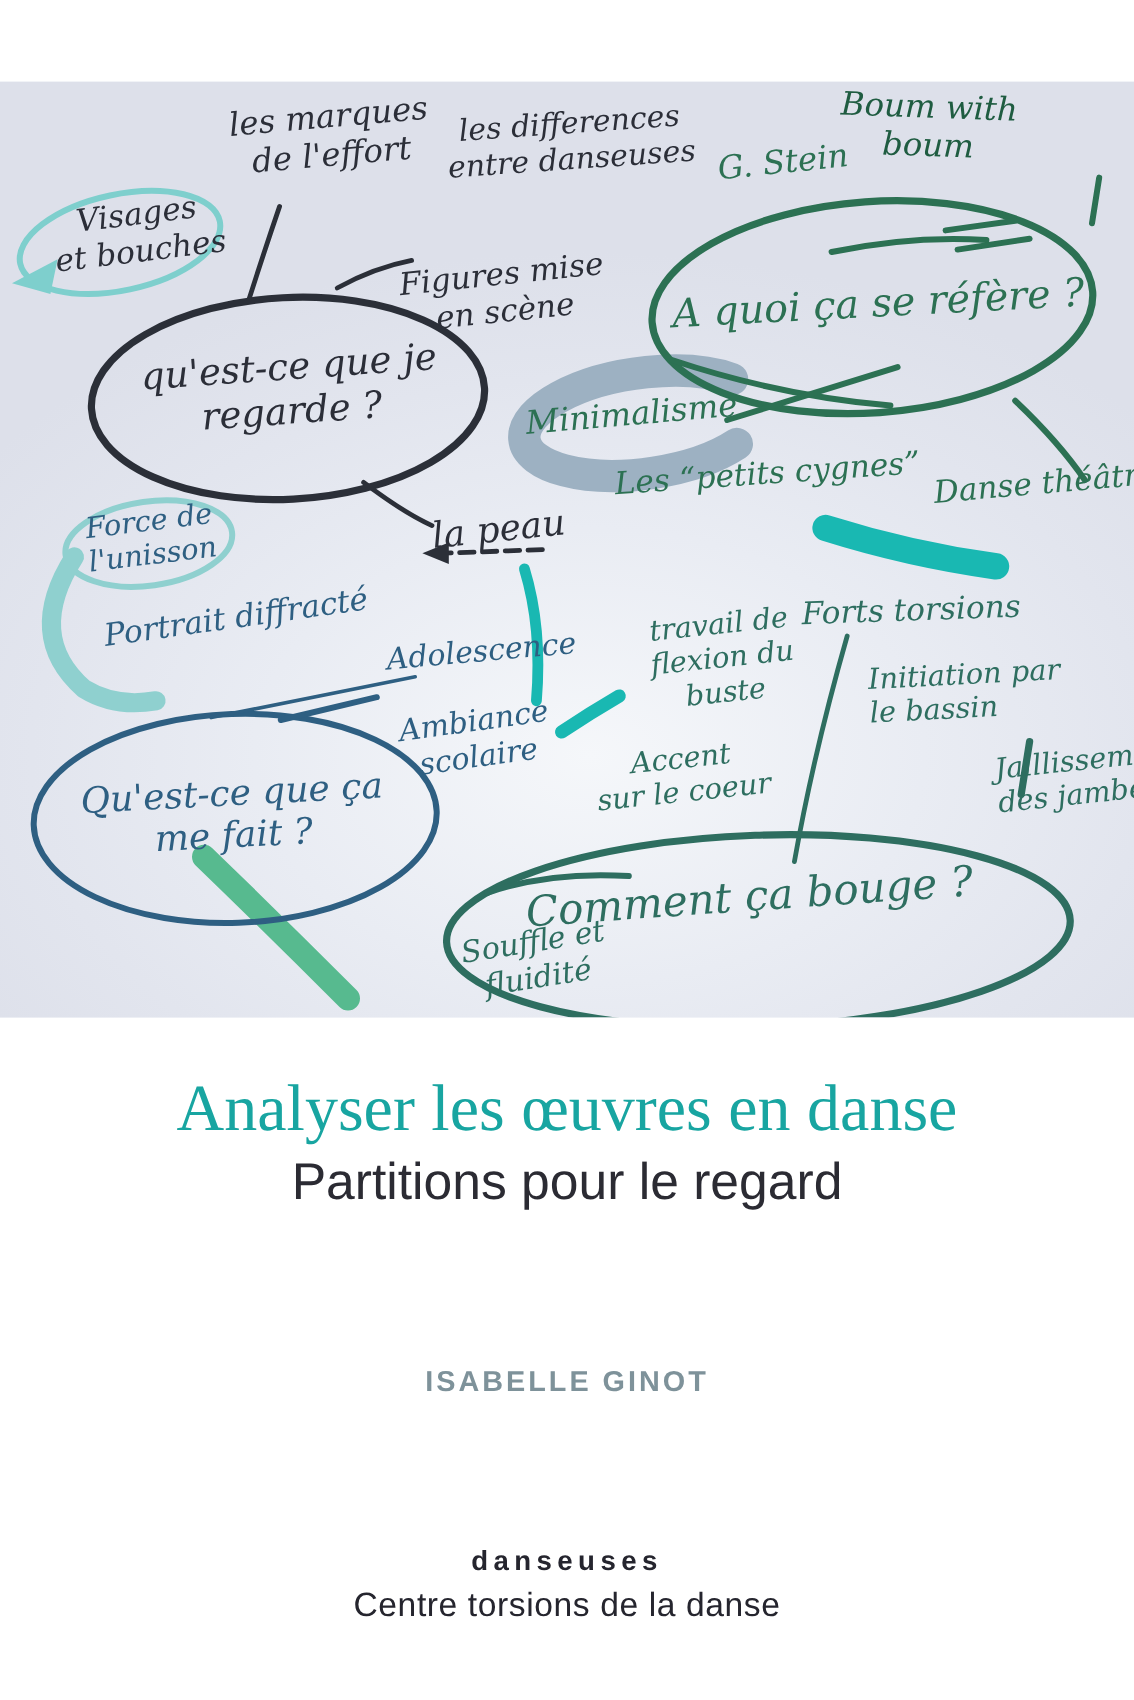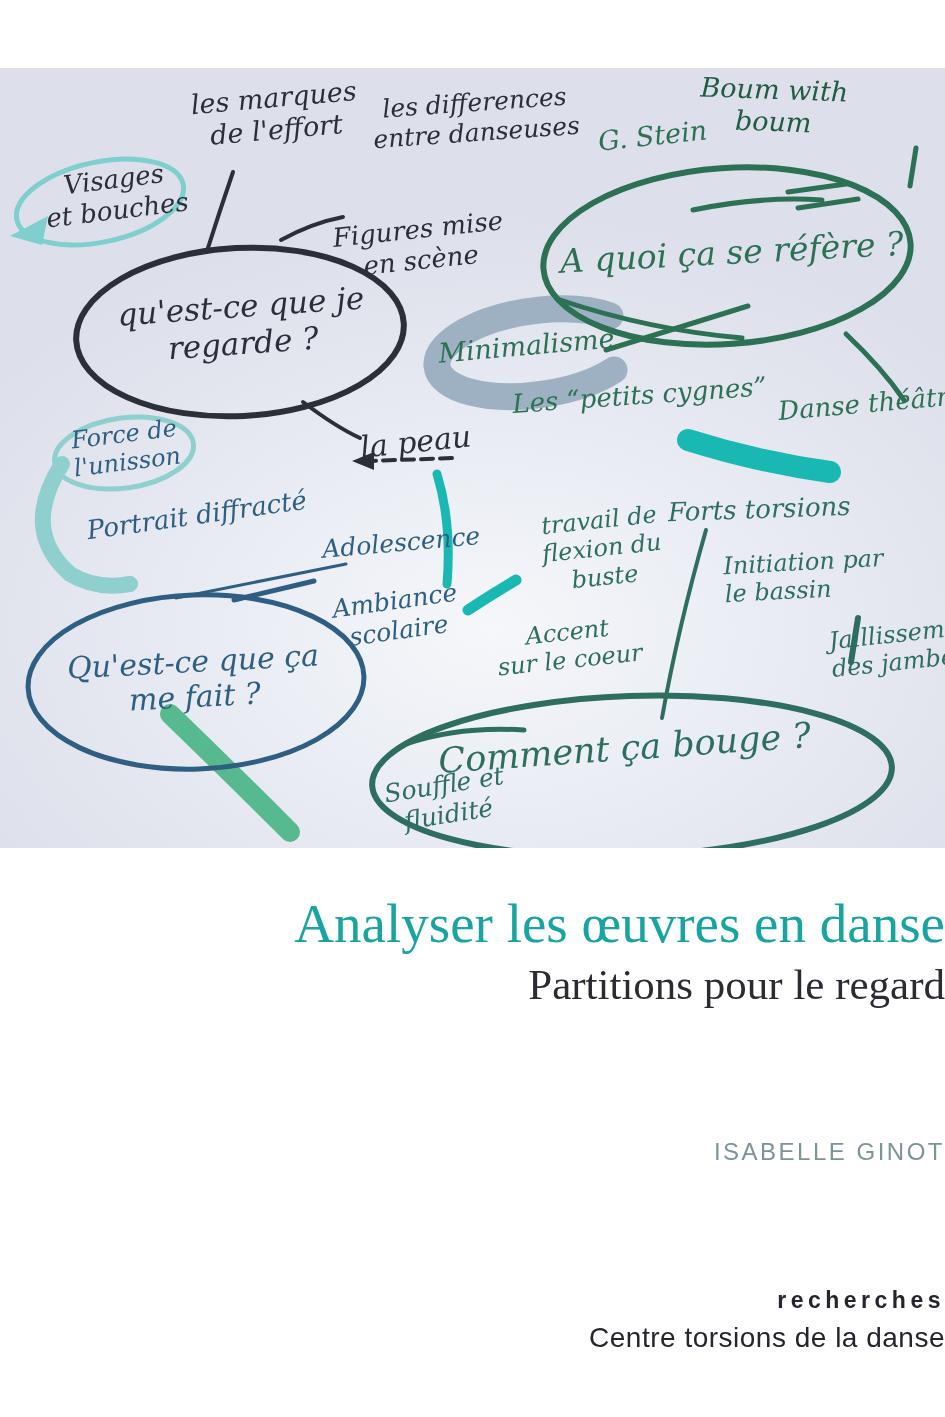--- a/index.html
+++ b/index.html
@@ -19,32 +19,32 @@
     line-height:1.18;white-space:nowrap;
   }
   .hw .line{display:block;}
   .ctr{text-align:center;}
   .ink-dark{color:#2b2e38;}
   .ink-green{color:#2c7153;}
   .ink-dgreen{color:#1f5c41;}
   .ink-teal{color:#2e6e60;}
   .ink-blue{color:#2e5f82;}
   
-  .tx{position:absolute;left:0;width:945px;text-align:right;}
+  .tx{position:absolute;left:0;width:945px;text-align:center;}
   .title{
     top:893px;font-family:"Liberation Serif","DejaVu Serif",serif;
     font-size:55px;line-height:62px;color:#18a5a1;font-weight:normal;margin:0;
   }
   .subtitle{
-    top:960px;font-family:Liberation Serif, serif;
+    top:960px;font-family:Liberation Sans, sans-serif;
     font-size:43px;line-height:50px;color:#2b2b33;font-weight:normal;margin:0;
   }
   .authors{
     top:1133px;font-size:24px;line-height:37px;letter-spacing:2.5px;
-    color:#7e929a;font-weight:normal;margin:0;
+    color:#7e929a;font-weight:bold;margin:0;
   }
   .collection{
     top:1287px;font-size:23px;letter-spacing:4.5px;font-weight:bold;color:#25252e;margin:0;
   }
   .publisher{
     top:1322px;font-size:28px;letter-spacing:0.5px;color:#25252e;margin:0;
   }
 </style>
 </head>
 <body>
@@ -190,14 +190,14 @@
   </div>
 </div>
 
 <h1 class="tx title">Analyser les œuvres en danse</h1>
 <h2 class="tx subtitle">Partitions pour le regard</h2>
 
 <div class="tx authors">
   <span class="line" style="display:block;">ISABELLE GINOT</span>
 </div>
 
-<div class="tx collection">recherches</div>
+<div class="tx collection">danseuses</div>
 <div class="tx publisher">Centre torsions de la danse</div>
 
 </body></html>

